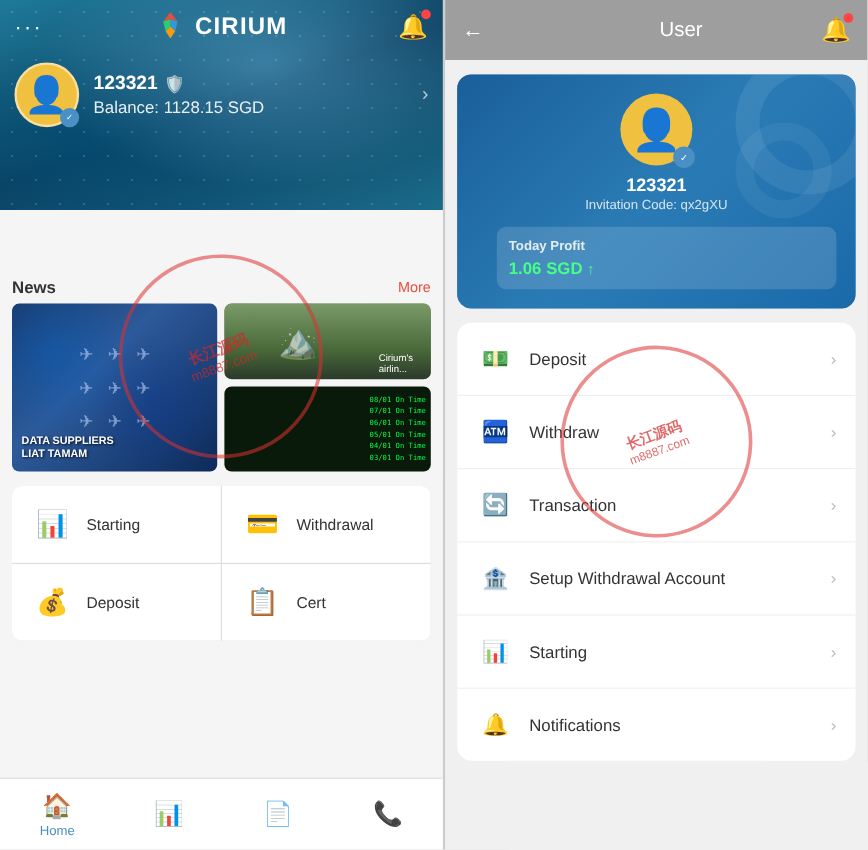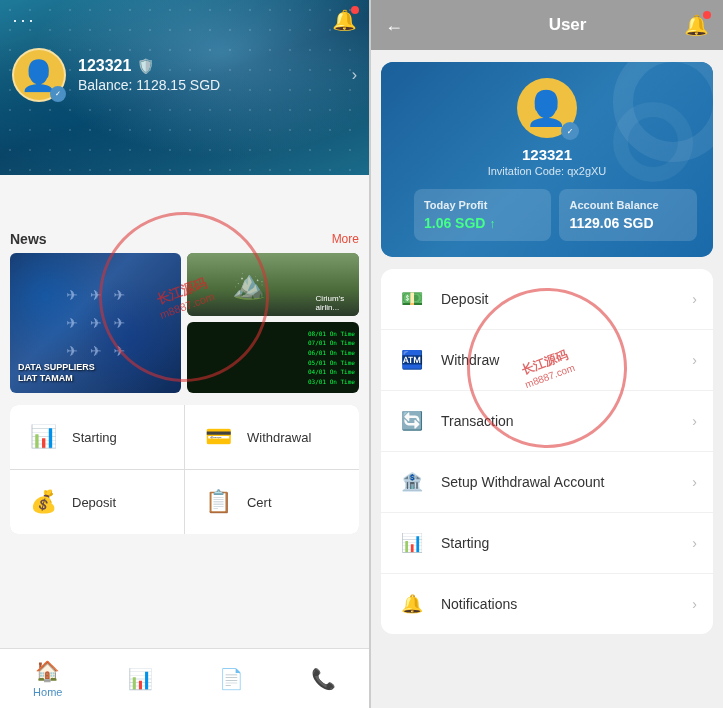--- a/index.html
+++ b/index.html
@@ -388,21 +388,21 @@
 
     .back-btn {
       color: white;
       font-size: 18px;
       cursor: pointer;
     }
 
     .right-title {
       color: white;
       font-size: 17px;
-      font-weight: 700;
+      font-weight: 400;
       margin-left: 48px;
     }
 
     .right-bell {
       color: white;
       font-size: 20px;
       position: relative;
     }
 
     .right-bell-dot {
@@ -598,20 +598,30 @@
 <body>
 
 <div class="left-panel">
 
   <div class="hero-section">
     <div class="hero-bg"></div>
     <div class="hero-overlay-dots"></div>
 
     <div class="hero-top-bar">
       <span class="dots-menu">···</span>
+      <div class="logo-area">
+
+        <svg class="logo-icon" viewBox="0 0 28 28">
+          <polygon points="14,2 20,10 14,8 8,10" fill="#e74c3c"></polygon>
+          <polygon points="14,8 20,10 18,18 14,14" fill="#3498db"></polygon>
+          <polygon points="14,8 8,10 10,18 14,14" fill="#2ecc71"></polygon>
+          <polygon points="14,14 18,18 14,24 10,18" fill="#f39c12"></polygon>
+        </svg>
+        <span class="logo-text">CIRIUM</span>
+      </div>
       <div style="position:relative">
         <span style="color:white;font-size:20px;">🔔</span>
         <div class="bell-dot"></div>
       </div>
     </div>
 
     <div class="hero-user-section">
       <div class="avatar-circle">
         <span class="avatar-silhouette">👤</span>
         <div class="avatar-badge">
@@ -749,24 +759,20 @@
     </div>
 
     <div class="right-stats-row">
       <div class="stat-box">
         <div class="stat-label">Today Profit</div>
         <div class="stat-value profit">
           <span>1.06 SGD</span>
           <span class="profit-arrow"> ↑</span>
         </div>
       </div>
-      <div class="stat-box">
-        <div class="stat-label">Account Balance</div>
-        <div class="stat-value">1129.06 SGD</div>
-      </div>
     </div>
   </div>
 
   <div class="right-menu-list">
     <div class="right-menu-item">
       <div class="right-menu-icon">💵</div>
       <span class="right-menu-label">Deposit</span>
       <span class="right-menu-arrow">›</span>
     </div>
     <div class="right-menu-item">

